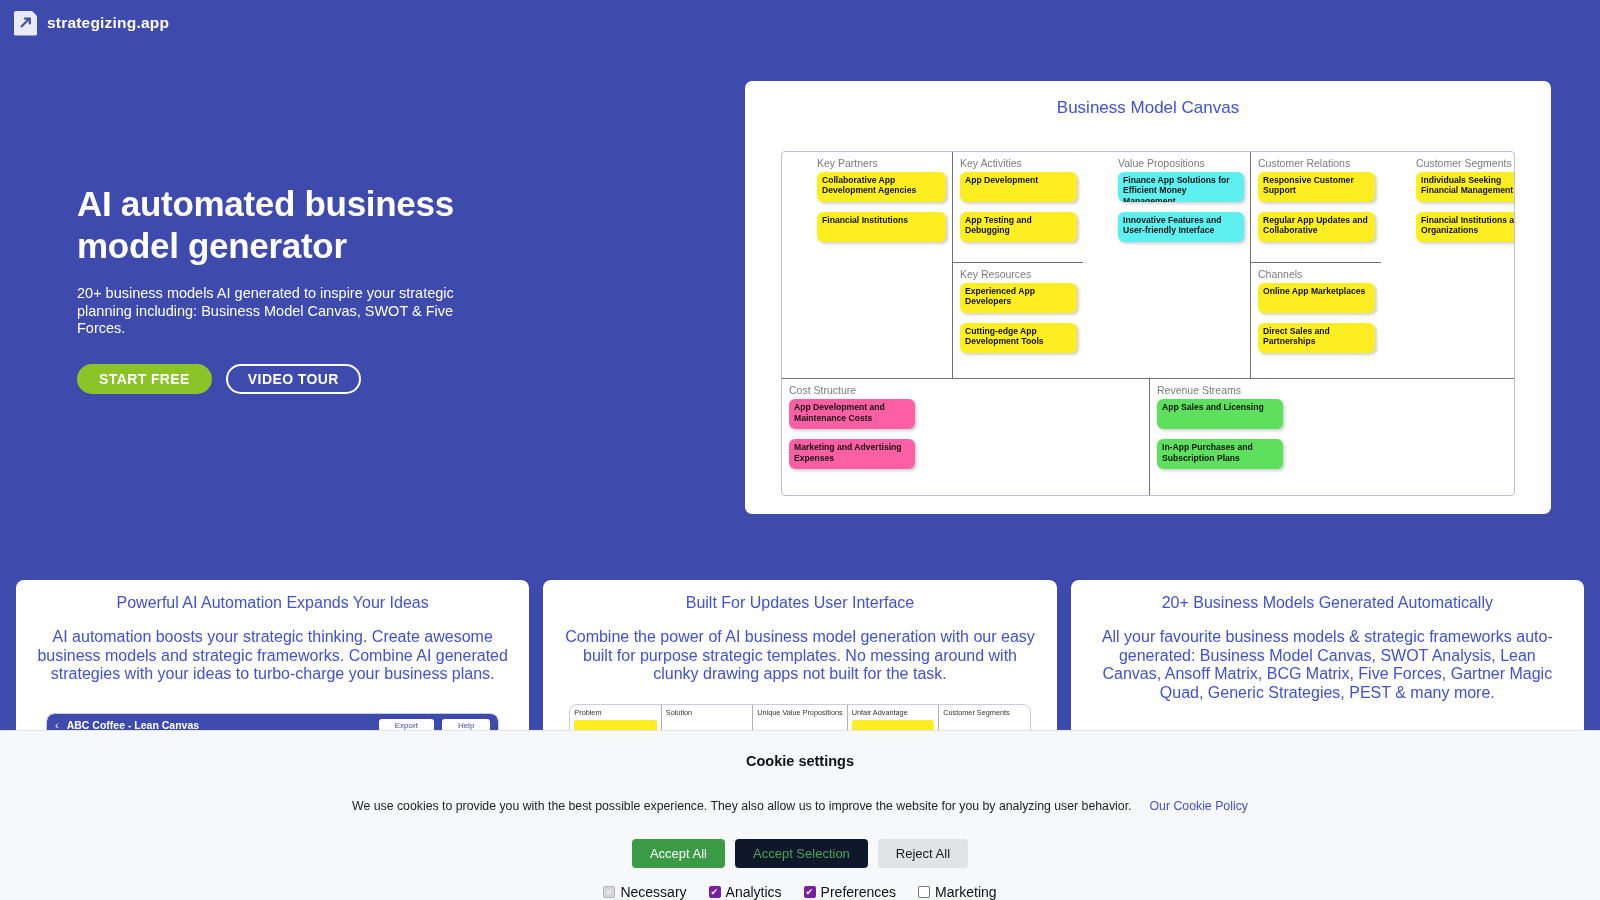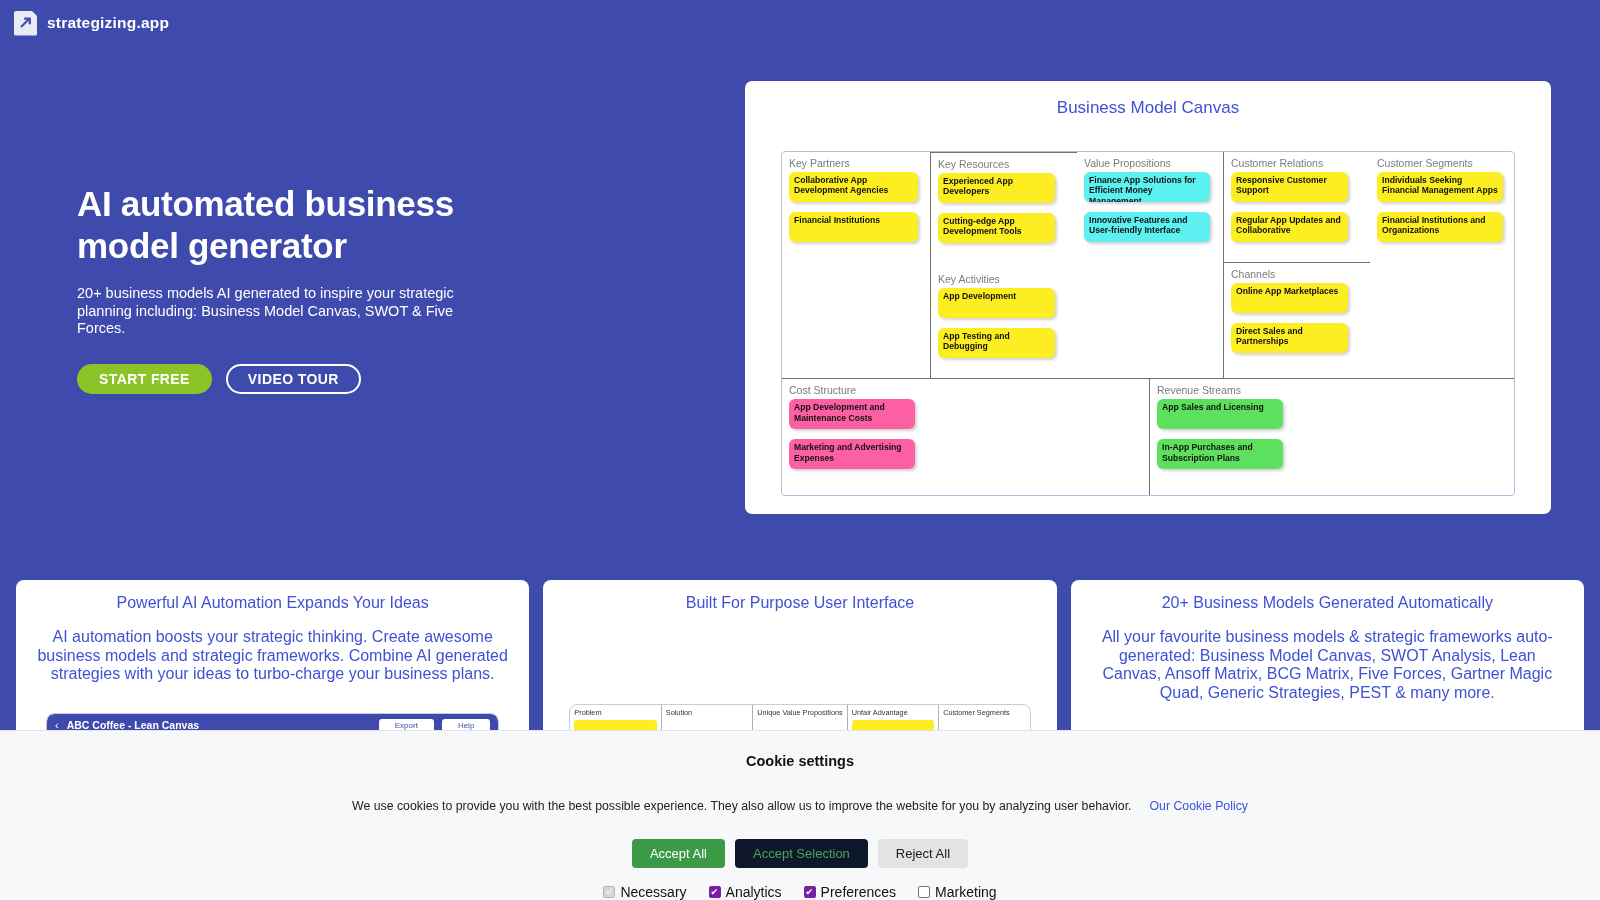--- a/index.html
+++ b/index.html
@@ -70,21 +70,21 @@
     text-align: center; color: #3f51d4; font-size: 17px; padding-top: 17px;
     font-weight: normal;
   }
   .canvas-grid {
     position: absolute; left: 36px; top: 70px; width: 734px; height: 345px;
     border: 1px solid #b9bede; border-radius: 4px; overflow: hidden;
     display: flex; flex-direction: column;
   }
   .row-top { display: flex; height: 227px; }
   .row-bottom { display: flex; height: 117px; border-top: 1px solid #707070; }
-  .cell { position: relative; padding: 5px 6px 0 7px; }
+  .cell { position: relative; padding: 5px 6px 0 7px; margin-left: 28px; }
   .cell-label {
     color: #7b7b7b; font-size: 10.5px; line-height: 12px; margin-bottom: 3px;
     white-space: nowrap;
   }
   .col-kp { width: 148px; }
   .col-mid { width: 147px; display: flex; flex-direction: column;
              border-left: 1px solid #707070; }
   .col-mid .sub { padding: 5px 6px 0 7px; position: relative; }
   .col-mid .sub-ka { height: 110px; }
   .col-mid .sub-kr { height: 116px; border-top: 1px solid #707070; }
@@ -224,29 +224,29 @@
 
       <div class="row-top">
 
         <div class="cell col-kp">
           <div class="cell-label">Key Partners</div>
           <div class="sticky s-yellow w-sm">Collaborative App Development Agencies</div>
           <div class="sticky s-yellow w-sm">Financial Institutions</div>
         </div>
 
         <div class="col-mid">
+          <div class="sub sub-ka">
+            <div class="cell-label">Key Activities</div>
+            <div class="sticky s-yellow w-md">App Development</div>
+            <div class="sticky s-yellow w-md">App Testing and Debugging</div>
+          </div>
           <div class="sub sub-kr">
             <div class="cell-label">Key Resources</div>
             <div class="sticky s-yellow w-md">Experienced App Developers</div>
             <div class="sticky s-yellow w-md">Cutting-edge App Development Tools</div>
-          </div>
-          <div class="sub sub-ka">
-            <div class="cell-label">Key Activities</div>
-            <div class="sticky s-yellow w-md">App Development</div>
-            <div class="sticky s-yellow w-md">App Testing and Debugging</div>
           </div>
         </div>
 
         <div class="cell col-vp">
           <div class="cell-label">Value Propositions</div>
           <div class="sticky s-cyan w-lg">Finance App Solutions for Efficient Money Management</div>
           <div class="sticky s-cyan w-lg">Innovative Features and User-friendly Interface</div>
         </div>
 
         <div class="col-cr">
@@ -293,21 +293,22 @@
         <div class="mini1-bar">
           <span class="mini1-back">‹</span>
           <span class="mini1-title">ABC Coffee - Lean Canvas</span>
           <span class="mini1-btn">Export</span>
           <span class="mini1-btn">Help</span>
         </div>
       </div>
     </div>
 
     <div class="fcard">
-      <h3>Built For Purpose User Interface</h3>
+      <h3>Built For Updates User Interface</h3>
+      <p>Combine the power of AI business model generation with our easy built for purpose strategic templates. No messing around with clunky drawing apps not built for the task.</p>
       <div class="mini2">
         <div class="mcol">
           <div class="mlabel">Problem</div>
           <div class="mnote" style="background:#fcee21"></div>
         </div>
         <div class="mcol">
           <div class="mlabel">Solution</div>
           <div class="mnote" style="background:#ffffff"></div>
         </div>
         <div class="mcol">

